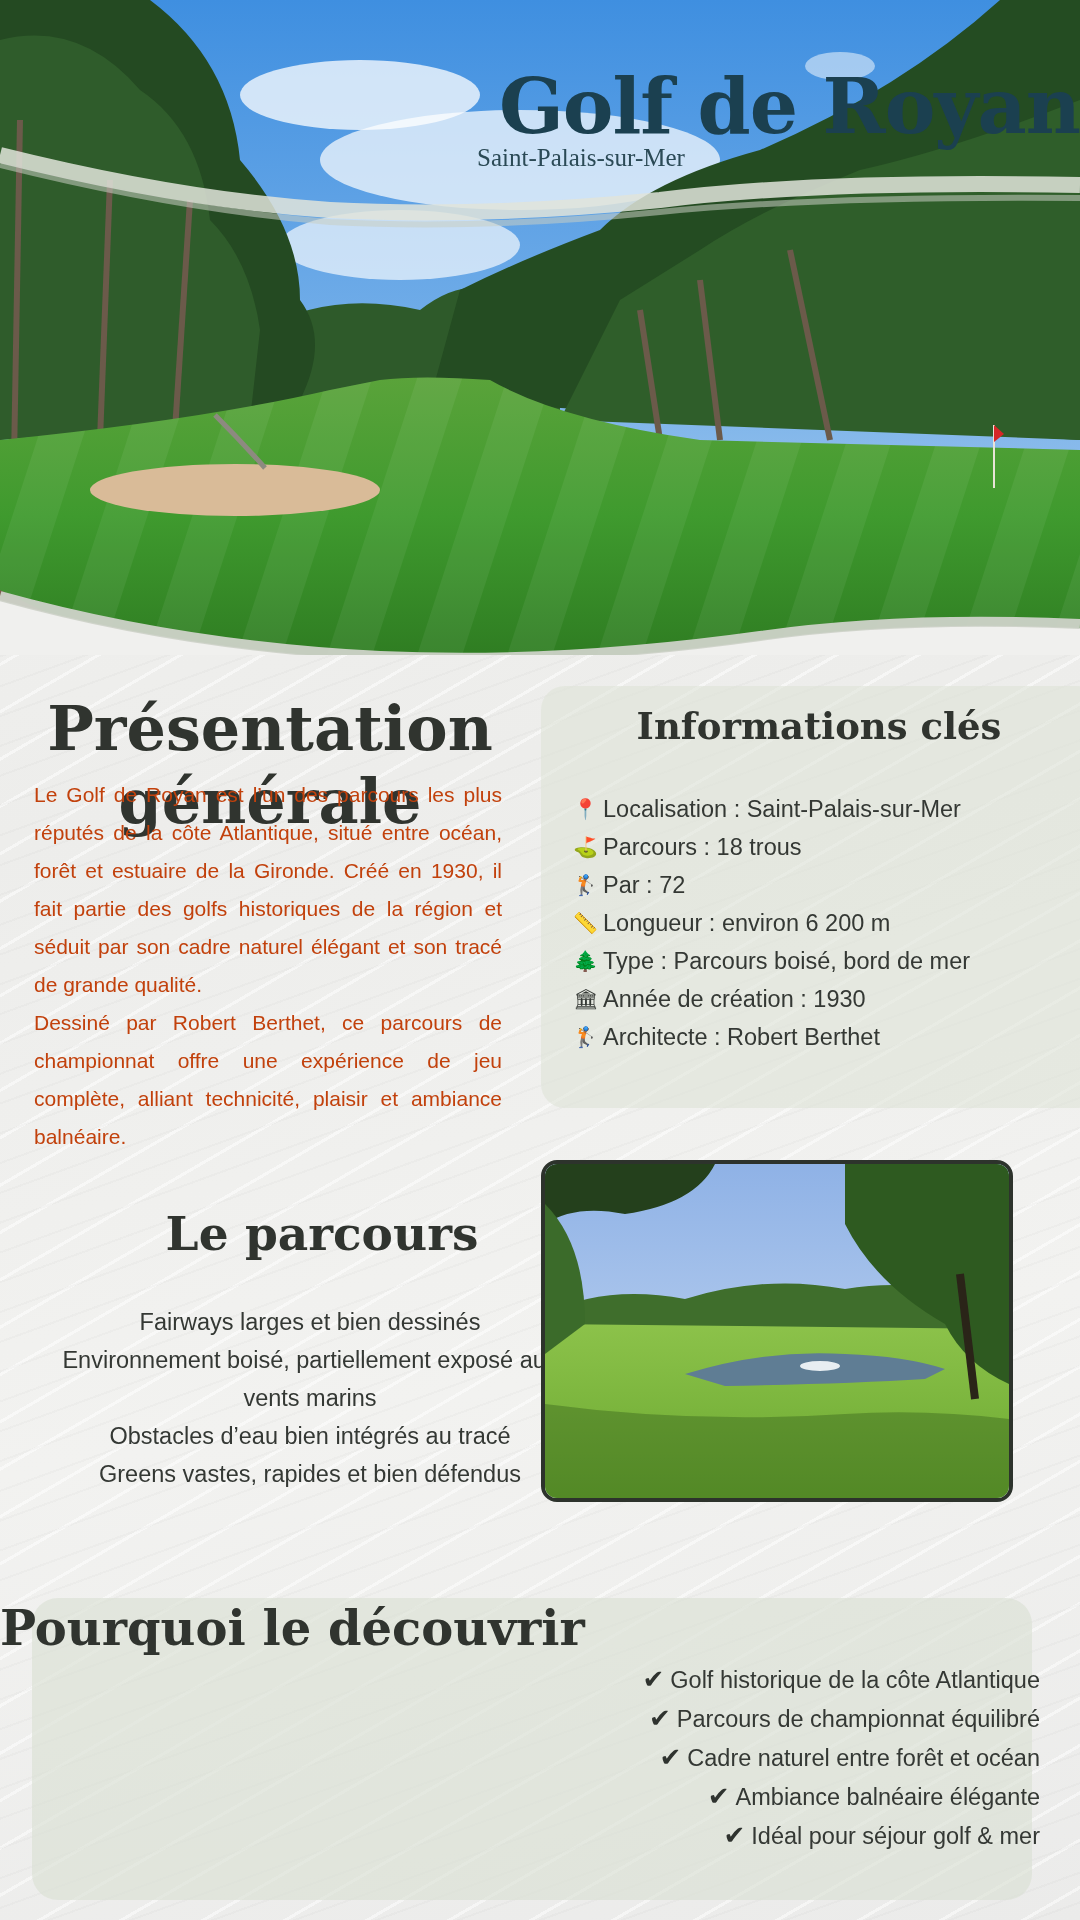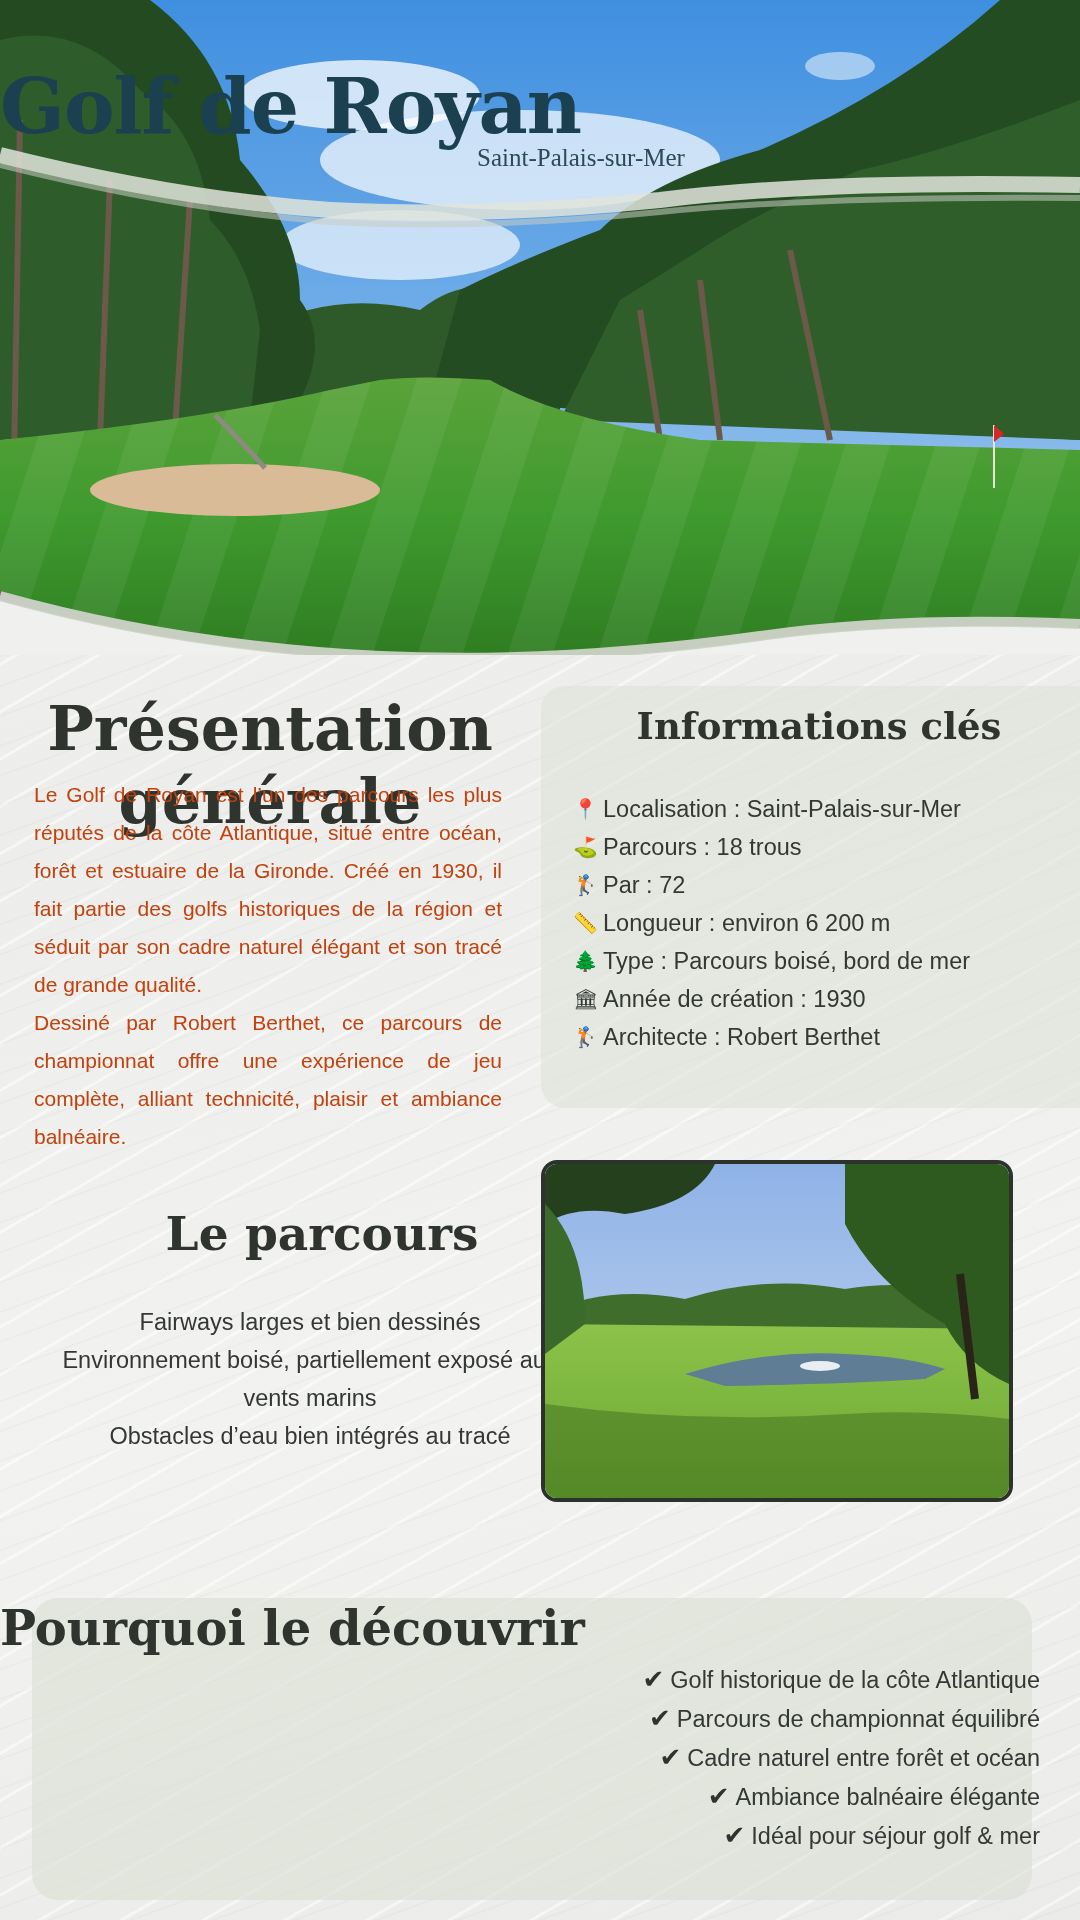--- a/index.html
+++ b/index.html
@@ -13,21 +13,21 @@
       repeating-linear-gradient(150deg, rgba(255,255,255,0.5) 0px, rgba(255,255,255,0.5) 3px, transparent 3px, transparent 41px),
       linear-gradient(170deg, #f3f3f1 0%, #ededeb 40%, #f2f2f0 70%, #ebebea 100%);
   }
 
   
   .hero {
     position: absolute; left: 0; top: 0; width: 1080px; height: 655px; overflow: hidden;
   }
   .hero svg.scene { position: absolute; left: 0; top: 0; }
   .hero-title {
-    position: absolute; left: 0; top: 62px; width: 1080px; text-align: left;
+    position: absolute; left: 0; top: 62px; width: 1080px; text-align: right;
     font-family: "DejaVu Serif", "Liberation Serif", serif; font-weight: bold;
     font-size: 76px; color: #1b4050; letter-spacing: -1px;
   }
   .hero-sub {
     position: absolute; left: 0; top: 144px; width: 1080px; text-align: center;
     font-family: "Liberation Serif", serif; font-size: 25px; color: #2b4a56; margin-left: 41px;
   }
 
   
   .h2 {
@@ -178,20 +178,21 @@
         <span>Architecte : Robert Berthet</span>
       </li>
   </ul>
 </div>
 
 <h2 class="h2 course-title">Le parcours</h2>
 <ul class="course-list">
   <li>Fairways larges et bien dessinés</li>
   <li>Environnement boisé, partiellement exposé aux vents marins</li>
   <li>Obstacles d’eau bien intégrés au tracé</li>
+  <li>Greens vastes, rapides et bien défendus</li>
 </ul>
 
 <div class="photo">
   <svg width="464" height="334" viewBox="0 0 464 334">
     <defs>
       <linearGradient id="sky2" x1="0" y1="0" x2="0" y2="1">
         <stop offset="0" stop-color="#8fb2e6"></stop>
           <stop offset="1" stop-color="#c8daf2"></stop>
       </linearGradient>
       <linearGradient id="lawn" x1="0" y1="0" x2="0" y2="1">

